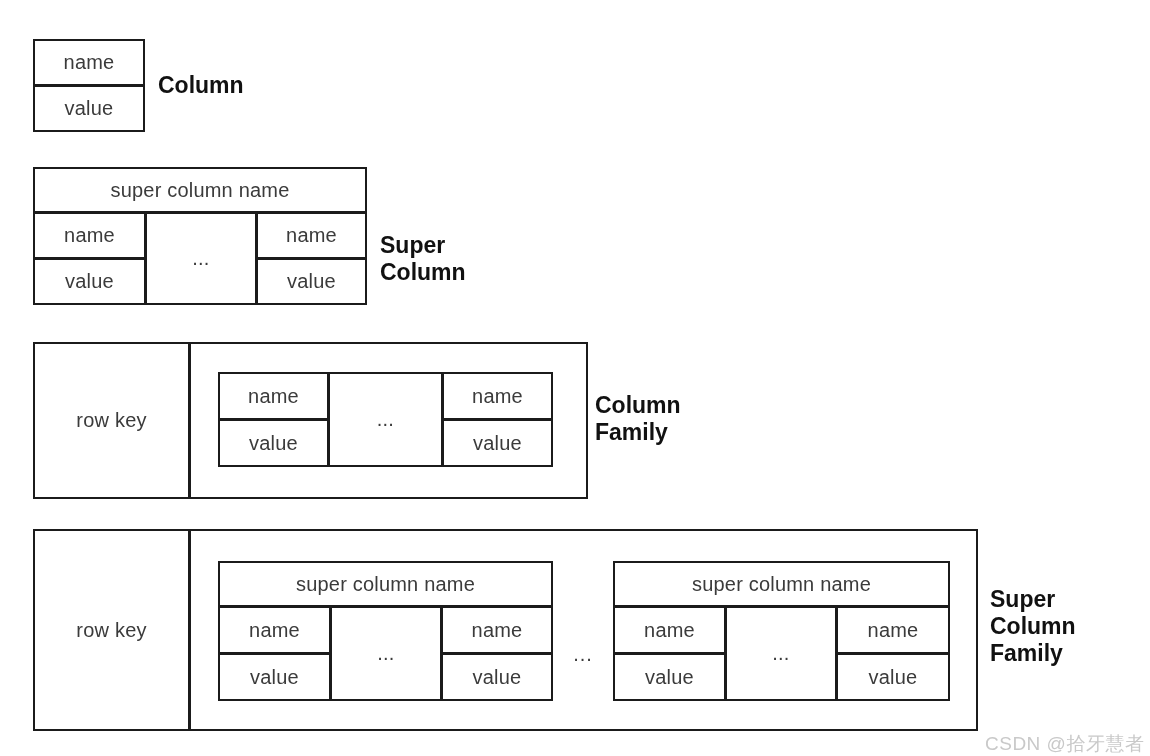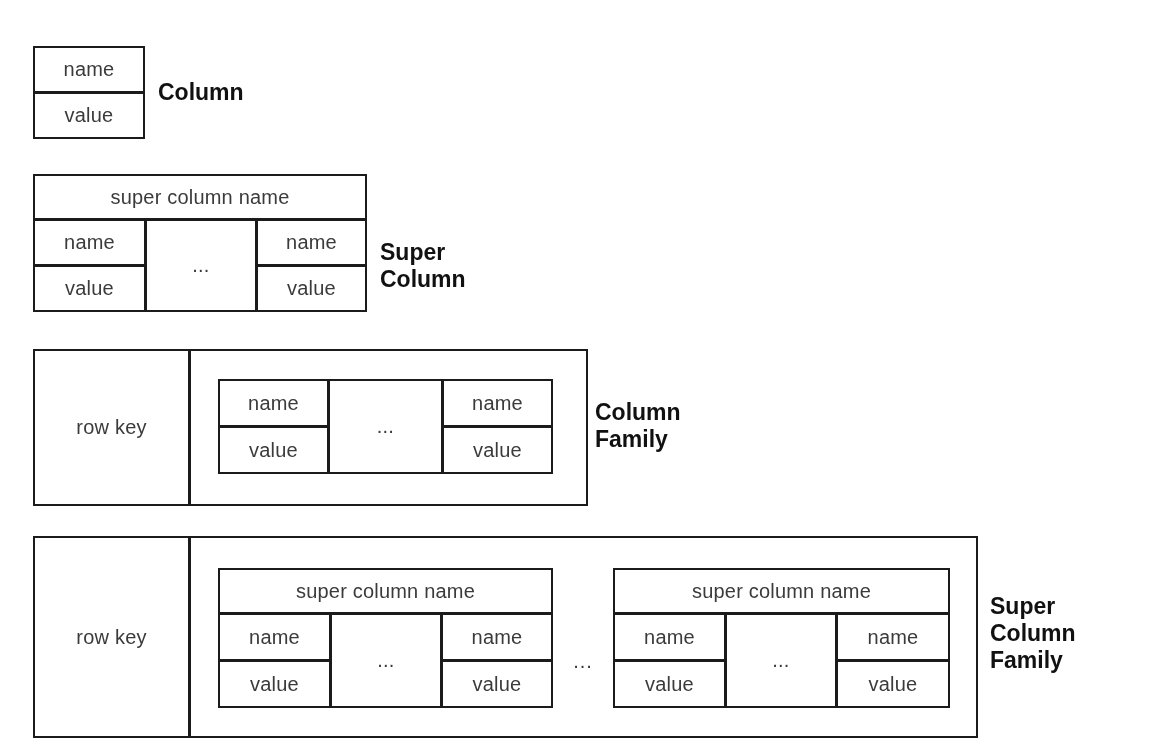--- a/index.html
+++ b/index.html
@@ -10,21 +10,21 @@
   body {
     width: 1150px;
     height: 756px;
     position: relative;
     font-family: "Liberation Sans", sans-serif;
     overflow: hidden;
   }
 
   .canvas {
     position: absolute;
-    left: 0; top: 11px;
+    left: 0; top: 4px;
     width: 1150px;
     height: 572px;
   }
 
   
   .bx {
     position: absolute;
     box-sizing: border-box;
     border: 2px solid #1b1b1b;
     background: #ffffff;
@@ -155,14 +155,15 @@
   <div class="cell" id="scf-b2-c1-name">name</div>
   <div class="cell" id="scf-b2-c1-value">value</div>
   <div class="cell" id="scf-b2-mid">...</div>
   <div class="cell" id="scf-b2-c2-name">name</div>
   <div class="cell" id="scf-b2-c2-value">value</div>
 
   <div class="label" id="label-supercolumnfamily">Super
 Column
 Family</div>
 
+  <div class="watermark" id="watermark-csdn">CSDN @拾牙慧者</div>
 
 </div>
 
 </body></html>

